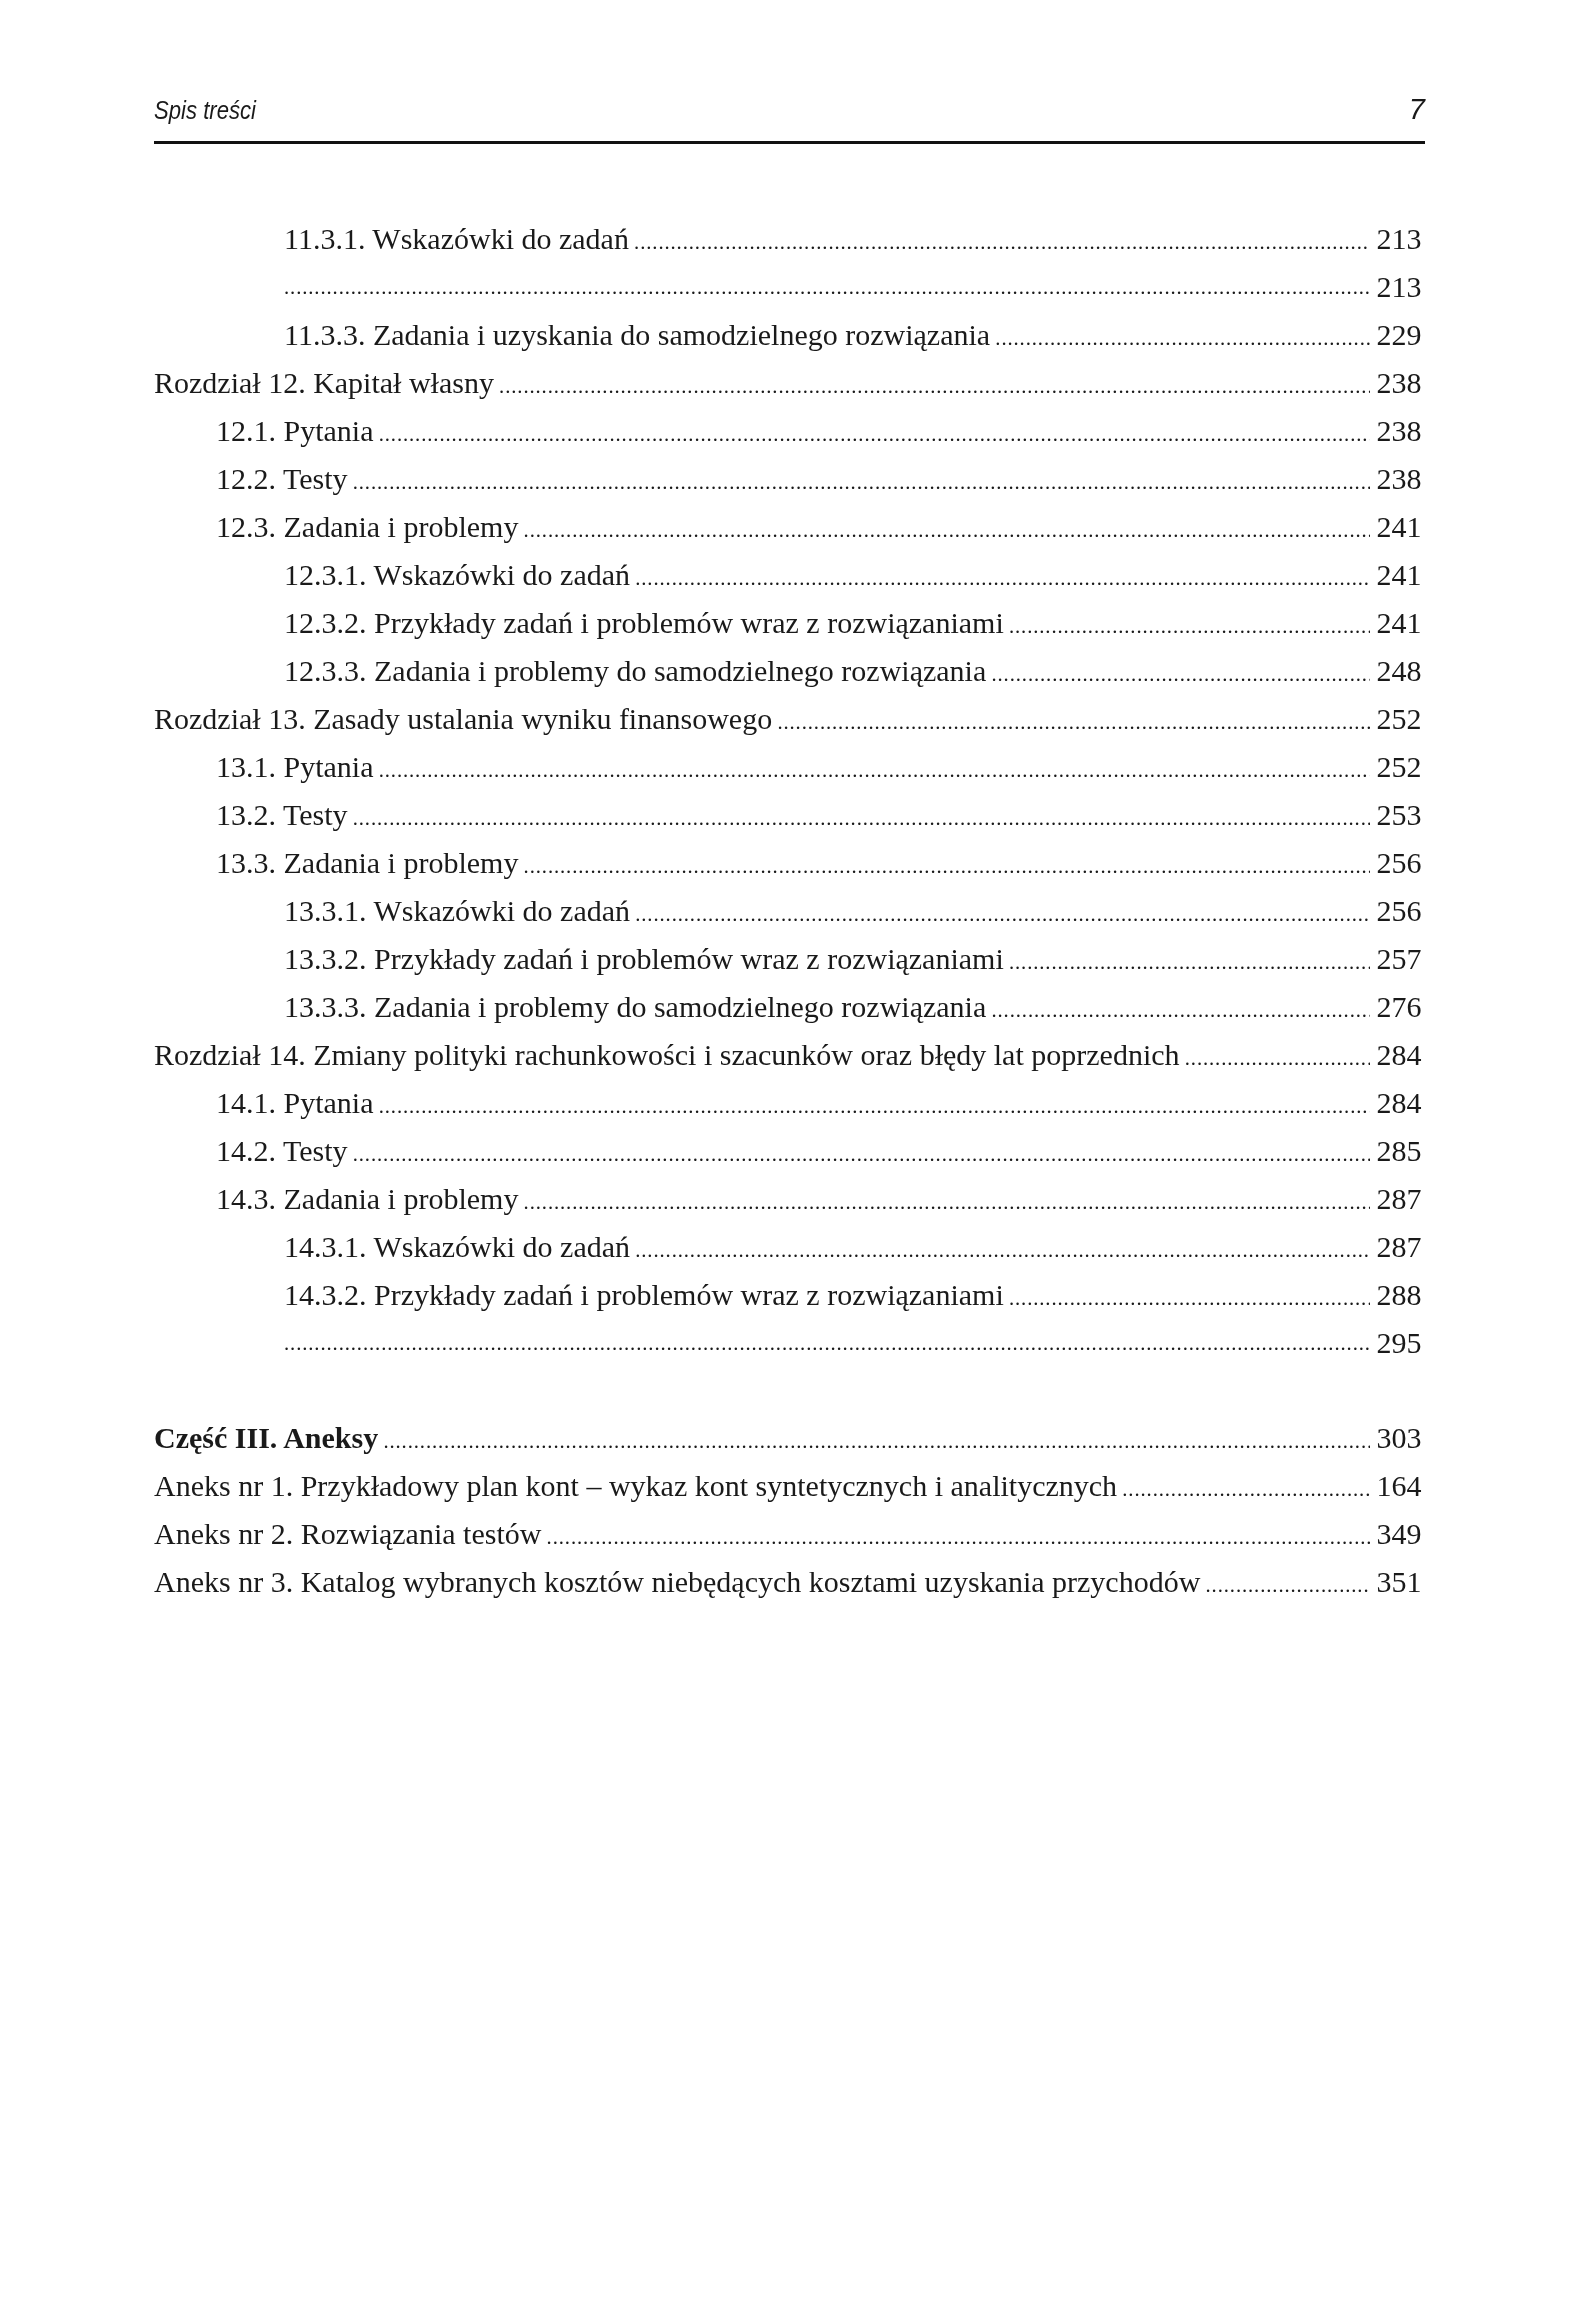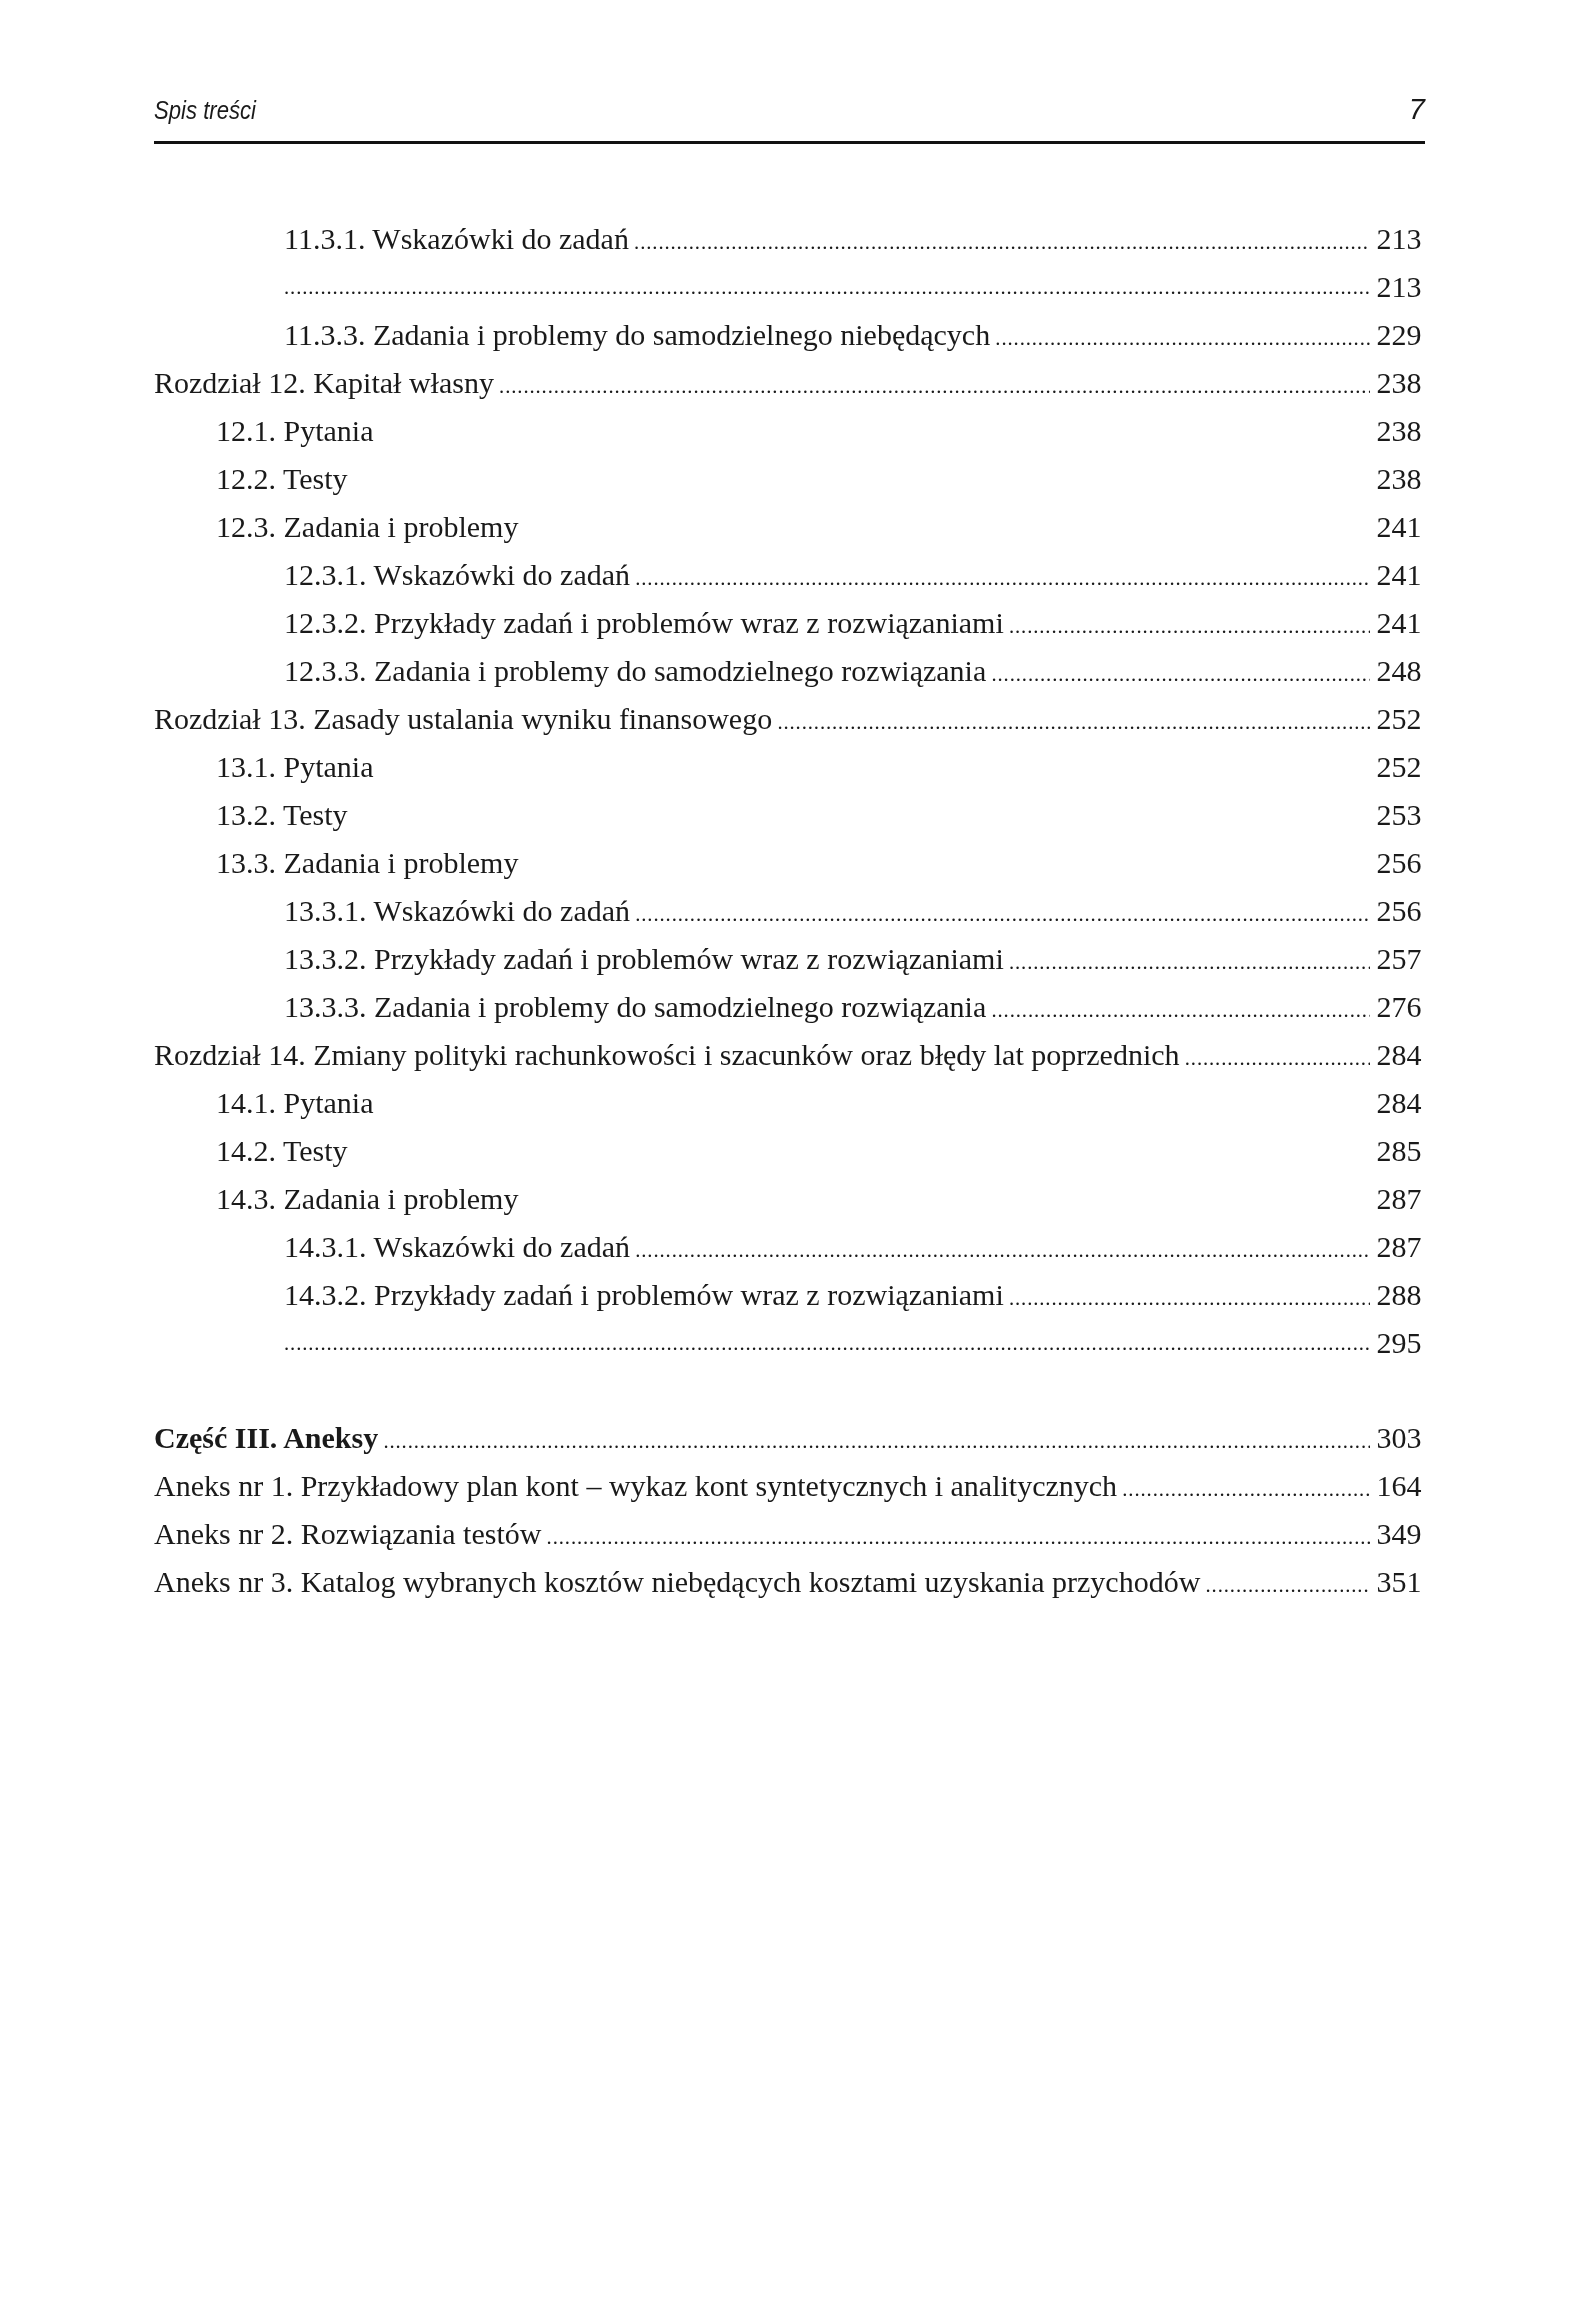--- a/index.html
+++ b/index.html
@@ -8,21 +8,21 @@
   .header-title { position:absolute; left:0; top:8.6px; font-family:"Liberation Sans", sans-serif; font-size:26px; transform:scaleX(0.85); transform-origin:left; }
   .header-page { position:absolute; right:0; top:6.9px; font-family:"Liberation Sans", sans-serif; font-size:29px; }
   .rule { position:absolute; left:154px; top:141px; width:1271px; height:2.6px; background:#111; }
   .toc { position:absolute; left:154px; top:215px; width:1271px; font-family:Liberation Serif, serif; font-size:30px; }
   .entry { position:relative; height:48px; line-height:48px; display:flex; align-items:baseline; }
   .entry .label { white-space:nowrap; padding-right:5.2px; }
   .entry .dots { flex:1; overflow:hidden; white-space:nowrap; margin-right:55px; letter-spacing:0.9px; font-size:20.7px; }
   .entry .dots::before { content:"....................................................................................................................................................................................................................................................................................................."; }
   .entry .page { position:absolute; right:0; top:0; width:52px; text-align:center; }
   .lvl0 { padding-left:0; }
-  .lvl1 { padding-left:62px;flex-direction:column; }
+  .lvl1 { padding-left:62px; }
   .lvl2 { padding-left:130px; }
   .bold .label { font-weight:bold; }
   .gap { height:47px; }
 </style>
 </head>
 <body>
 
 <div class="header">
   <span class="header-title">Spis treści</span>
   <span class="header-page">7</span>
@@ -33,21 +33,21 @@
   <div class="entry lvl2">
       <span class="label">11.3.1. Wskazówki do zadań</span>
       <span class="dots"></span>
       <span class="page">213</span>
     </div>
   <div class="entry lvl2">
       <span class="dots"></span>
       <span class="page">213</span>
     </div>
   <div class="entry lvl2">
-      <span class="label">11.3.3. Zadania i problemy do samodzielnego niebędących</span>
+      <span class="label">11.3.3. Zadania i uzyskania do samodzielnego rozwiązania</span>
       <span class="dots"></span>
       <span class="page">229</span>
     </div>
   <div class="entry lvl0">
       <span class="label">Rozdział 12. Kapitał własny</span>
       <span class="dots"></span>
       <span class="page">238</span>
     </div>
   <div class="entry lvl1">
       <span class="label">12.1. Pytania</span>

